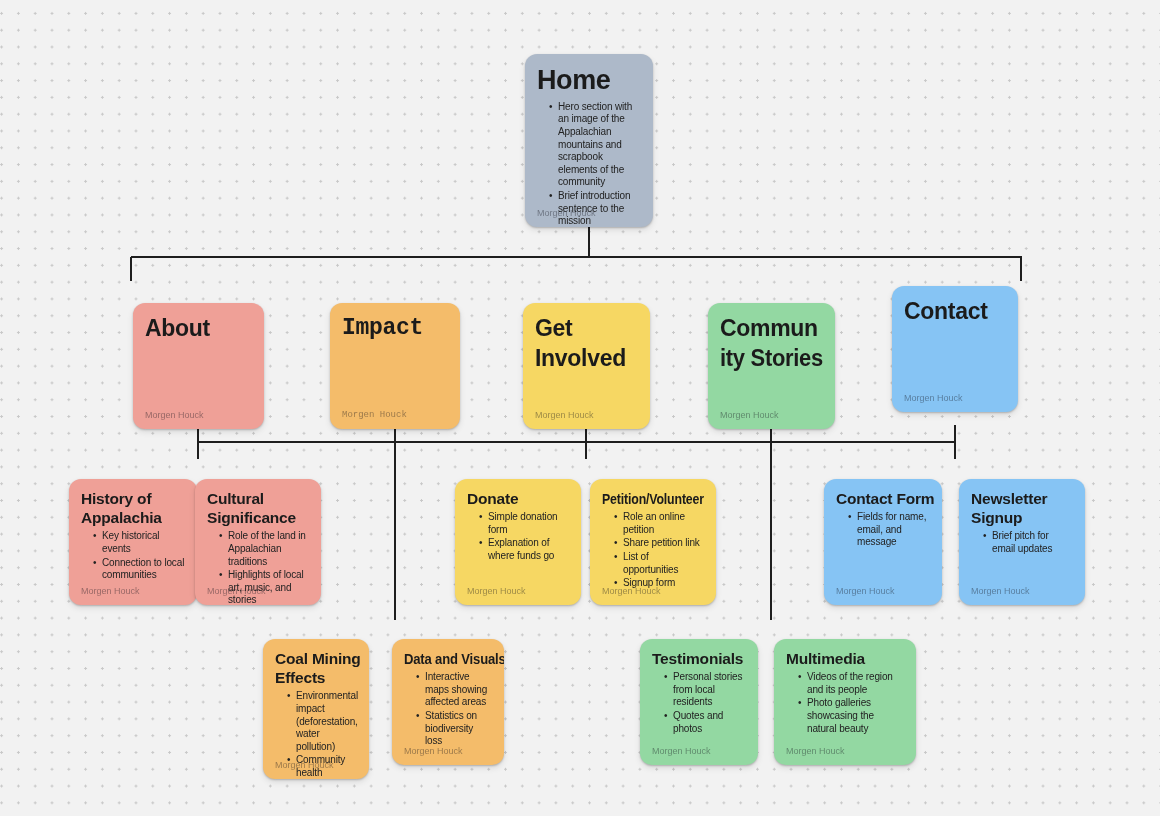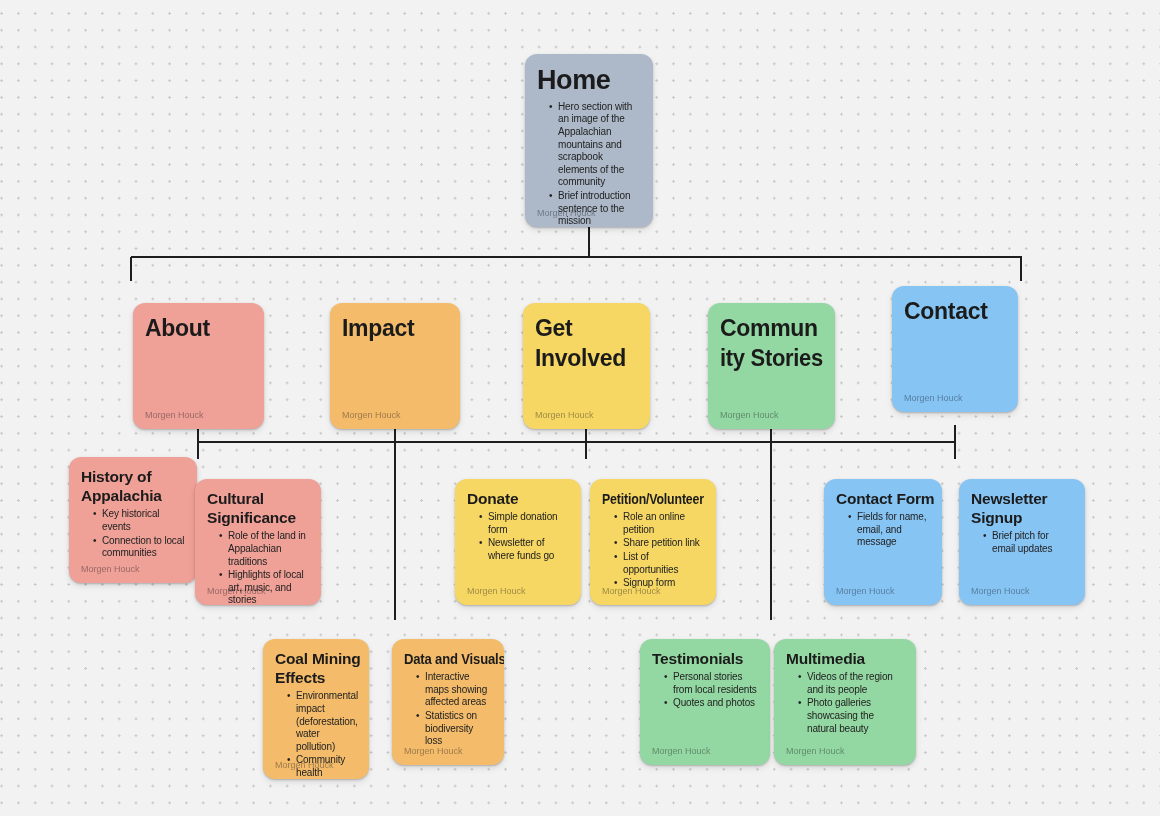--- a/index.html
+++ b/index.html
@@ -61,21 +61,21 @@
   </div>
 
   <div class="note" style="left: 133px; top: 291px; width: 131px; height: 126px; background: rgb(239, 160, 151);">
     <div class="note-title title-lg">
         <div class="title-line">About</div>
       </div>
 
     <div class="note-author">Morgen Houck</div>
   </div>
 
-  <div class="note" style="left: 330px; top: 291px; width: 130px; height: 126px; background: rgb(244, 188, 106);">
+  <div class="note" style="left: 330px; top: 291px; width: 130px; height: 126px; background: rgb(244, 188, 106); font-family: Liberation Mono, monospace;">
     <div class="note-title title-lg">
         <div class="title-line">Impact</div>
       </div>
 
     <div class="note-author">Morgen Houck</div>
   </div>
 
   <div class="note" style="left: 523px; top: 291px; width: 127px; height: 126px; background: rgb(246, 215, 99);">
     <div class="note-title title-lg">
         <div class="title-line">Get</div>
@@ -95,21 +95,21 @@
   </div>
 
   <div class="note" style="left: 892px; top: 274px; width: 126px; height: 126px; background: rgb(134, 196, 244);">
     <div class="note-title title-lg">
         <div class="title-line">Contact</div>
       </div>
 
     <div class="note-author">Morgen Houck</div>
   </div>
 
-  <div class="note" style="left: 69px; top: 445px; width: 128px; height: 126px; background: rgb(239, 160, 151);">
+  <div class="note" style="left: 69px; top: 467px; width: 128px; height: 126px; background: rgb(239, 160, 151);">
     <div class="note-title title-md">
         <div class="title-line">History of</div>
         <div class="title-line">Appalachia</div>
       </div>
     <ul class="note-bullets">
         <li>Key historical events</li>
         <li>Connection to local communities</li>
       </ul>
     <div class="note-author">Morgen Houck</div>
   </div>
@@ -125,21 +125,21 @@
       </ul>
     <div class="note-author">Morgen Houck</div>
   </div>
 
   <div class="note" style="left: 455px; top: 467px; width: 126px; height: 126px; background: rgb(246, 215, 99);">
     <div class="note-title title-md">
         <div class="title-line">Donate</div>
       </div>
     <ul class="note-bullets">
         <li>Simple donation form</li>
-        <li>Newsletter of where funds go</li>
+        <li>Explanation of where funds go</li>
       </ul>
     <div class="note-author">Morgen Houck</div>
   </div>
 
   <div class="note" style="left: 590px; top: 467px; width: 126px; height: 126px; background: rgb(246, 215, 99);">
     <div class="note-title title-md">
         <div class="title-line" style="transform: scaleX(0.796875);">Petition/Volunteer</div>
       </div>
     <ul class="note-bullets">
         <li>Role an online petition</li>
@@ -187,21 +187,21 @@
     <div class="note-title title-md">
         <div class="title-line" style="transform: scaleX(0.842975);">Data and Visuals</div>
       </div>
     <ul class="note-bullets">
         <li>Interactive maps showing affected areas</li>
         <li>Statistics on biodiversity loss</li>
       </ul>
     <div class="note-author">Morgen Houck</div>
   </div>
 
-  <div class="note" style="left: 640px; top: 627px; width: 130px; height: 126px; background: rgb(147, 216, 162);">
+  <div class="note" style="left: 640px; top: 627px; width: 118px; height: 126px; background: rgb(147, 216, 162);">
     <div class="note-title title-md">
         <div class="title-line">Testimonials</div>
       </div>
     <ul class="note-bullets">
         <li>Personal stories from local residents</li>
         <li>Quotes and photos</li>
       </ul>
     <div class="note-author">Morgen Houck</div>
   </div>
 

